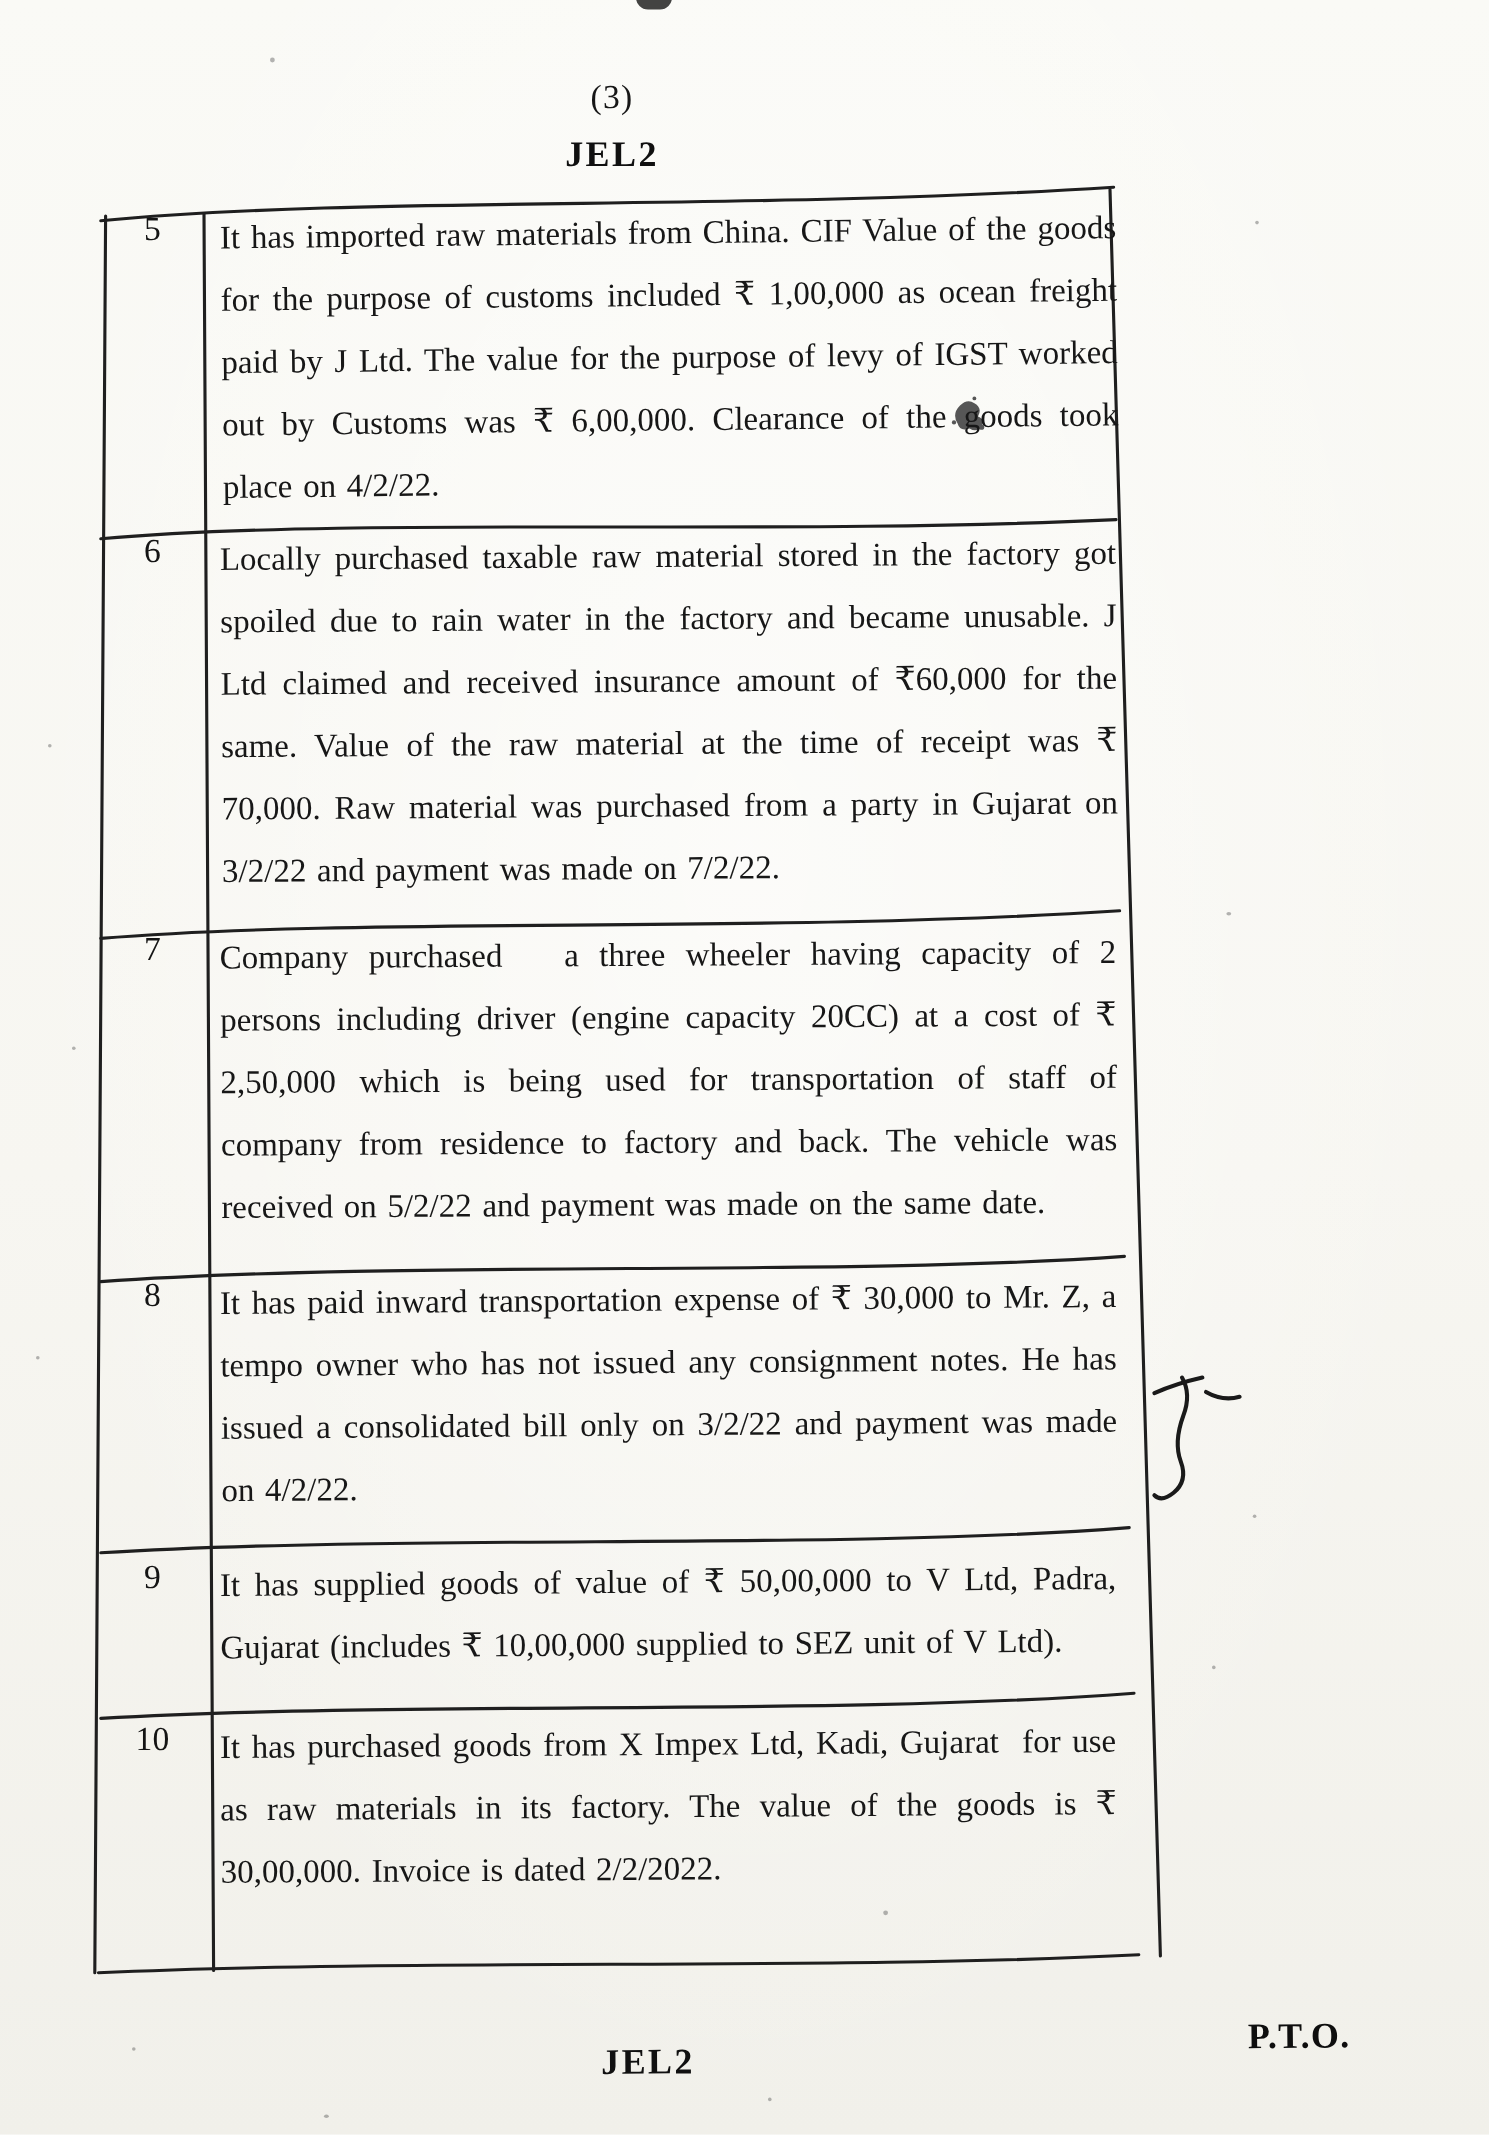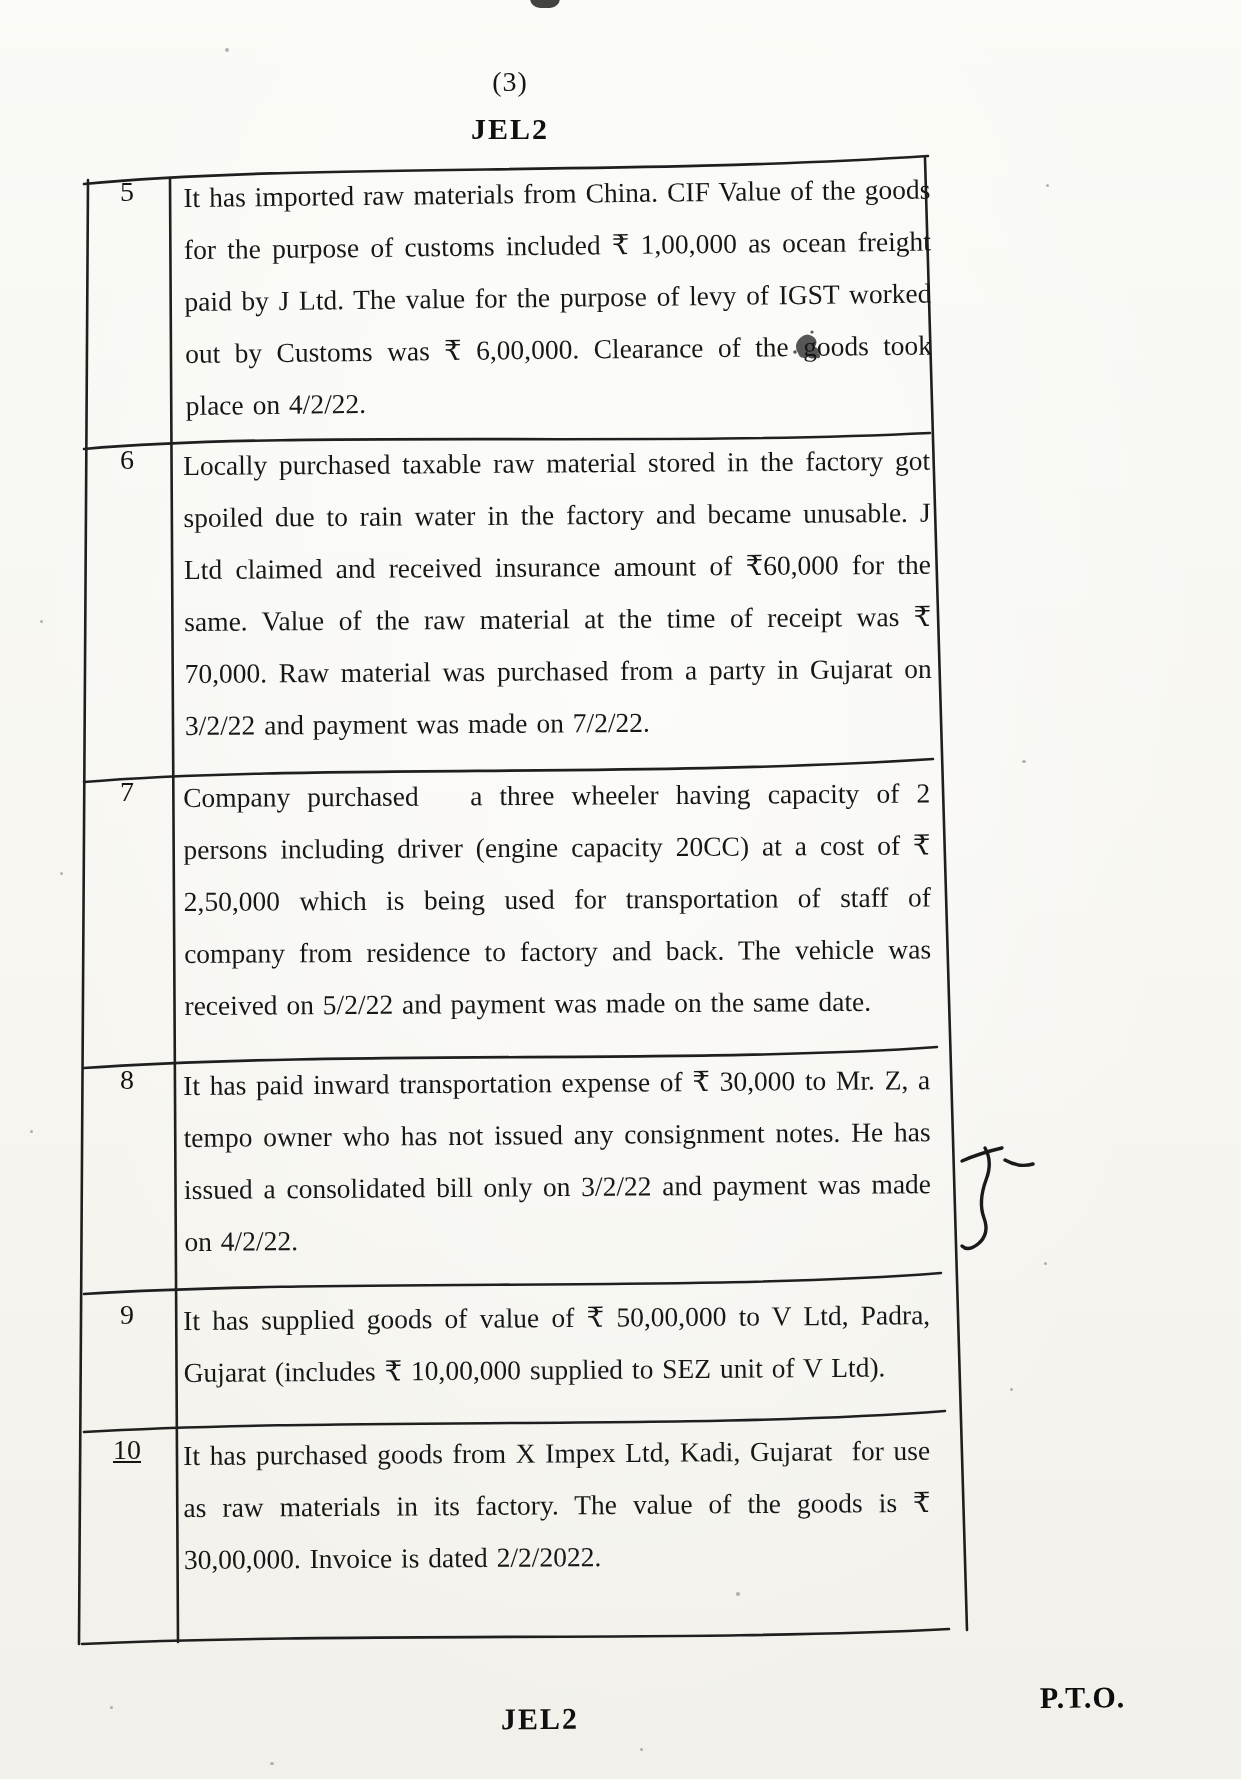--- a/index.html
+++ b/index.html
@@ -37,21 +37,21 @@
   .t6{top:440px;transform:rotate(-0.40deg);}
   .t7{top:772px;transform:rotate(-0.35deg);}
   .t8{top:1060px;transform:rotate(-0.45deg);}
   .t9{top:1295px;transform:rotate(-0.45deg);}
   .t10{top:1430px;transform:rotate(-0.40deg);}
   .n5{top:176px;}
   .n6{top:444px;}
   .n7{top:776px;}
   .n8{top:1064px;}
   .n9{top:1299px;}
-  .n10{top:1434px;text-decoration:underline;}
+  .n10{top:1434px;}
   .ftr-code{
     position:absolute;top:1702px;left:0;width:1080px;
     text-align:center;font-size:30px;font-weight:bold;letter-spacing:2px;color:#101010;
     transform:rotate(-0.4deg);
   }
   .ftr-pto{
     position:absolute;top:1680px;left:1040px;width:180px;
     font-size:30px;font-weight:bold;letter-spacing:1px;color:#0e0e0e;
     transform:rotate(-0.6deg);
   }

